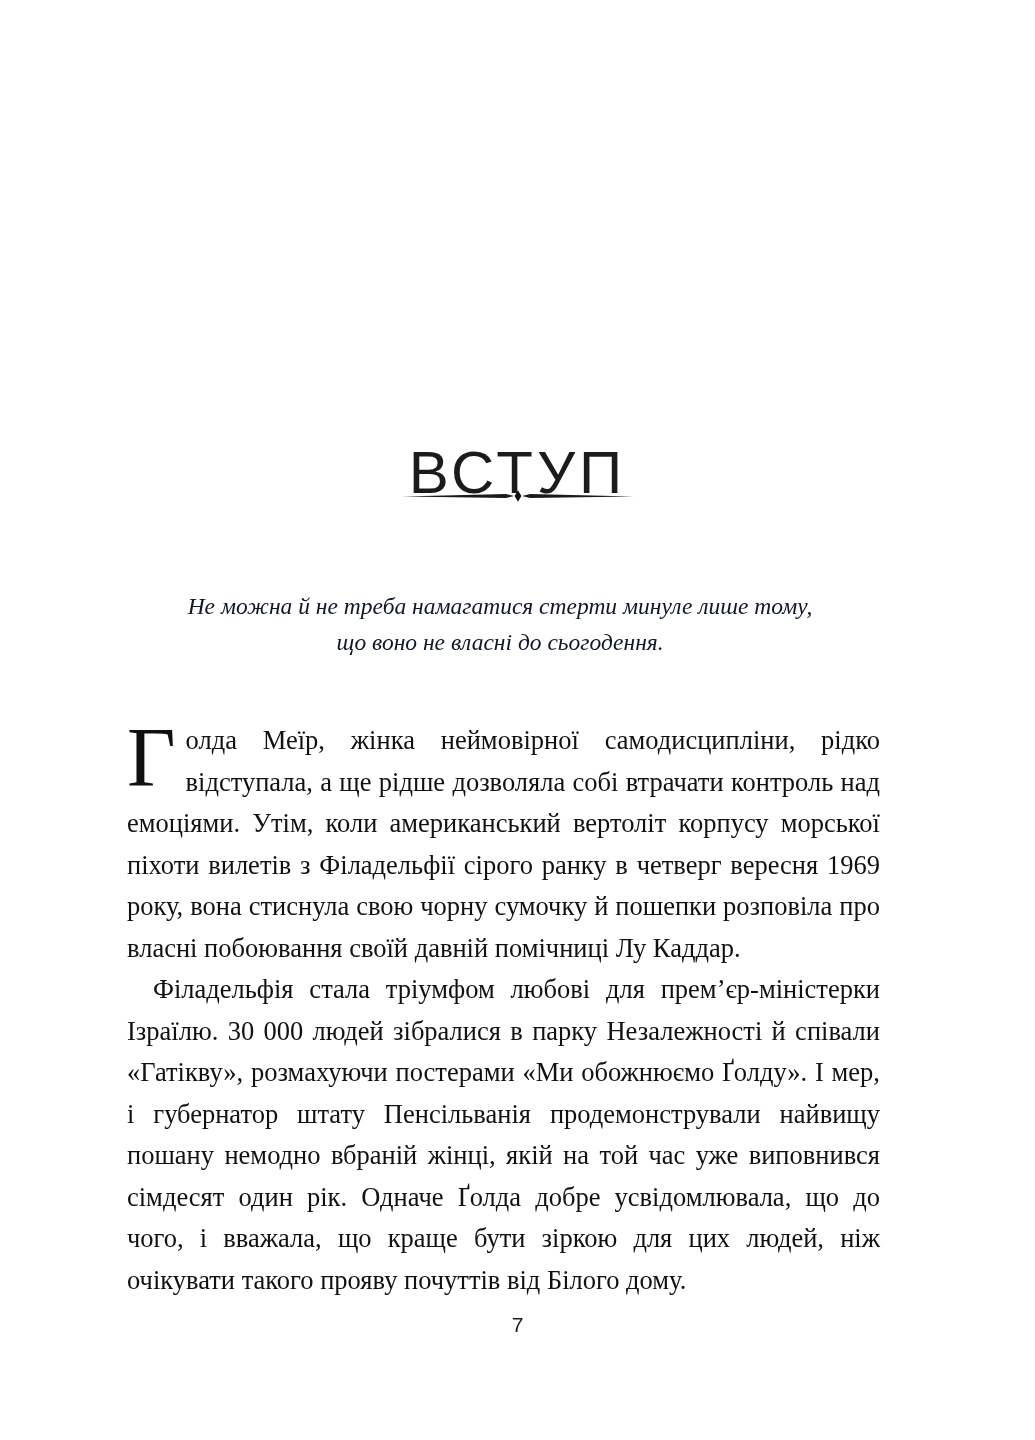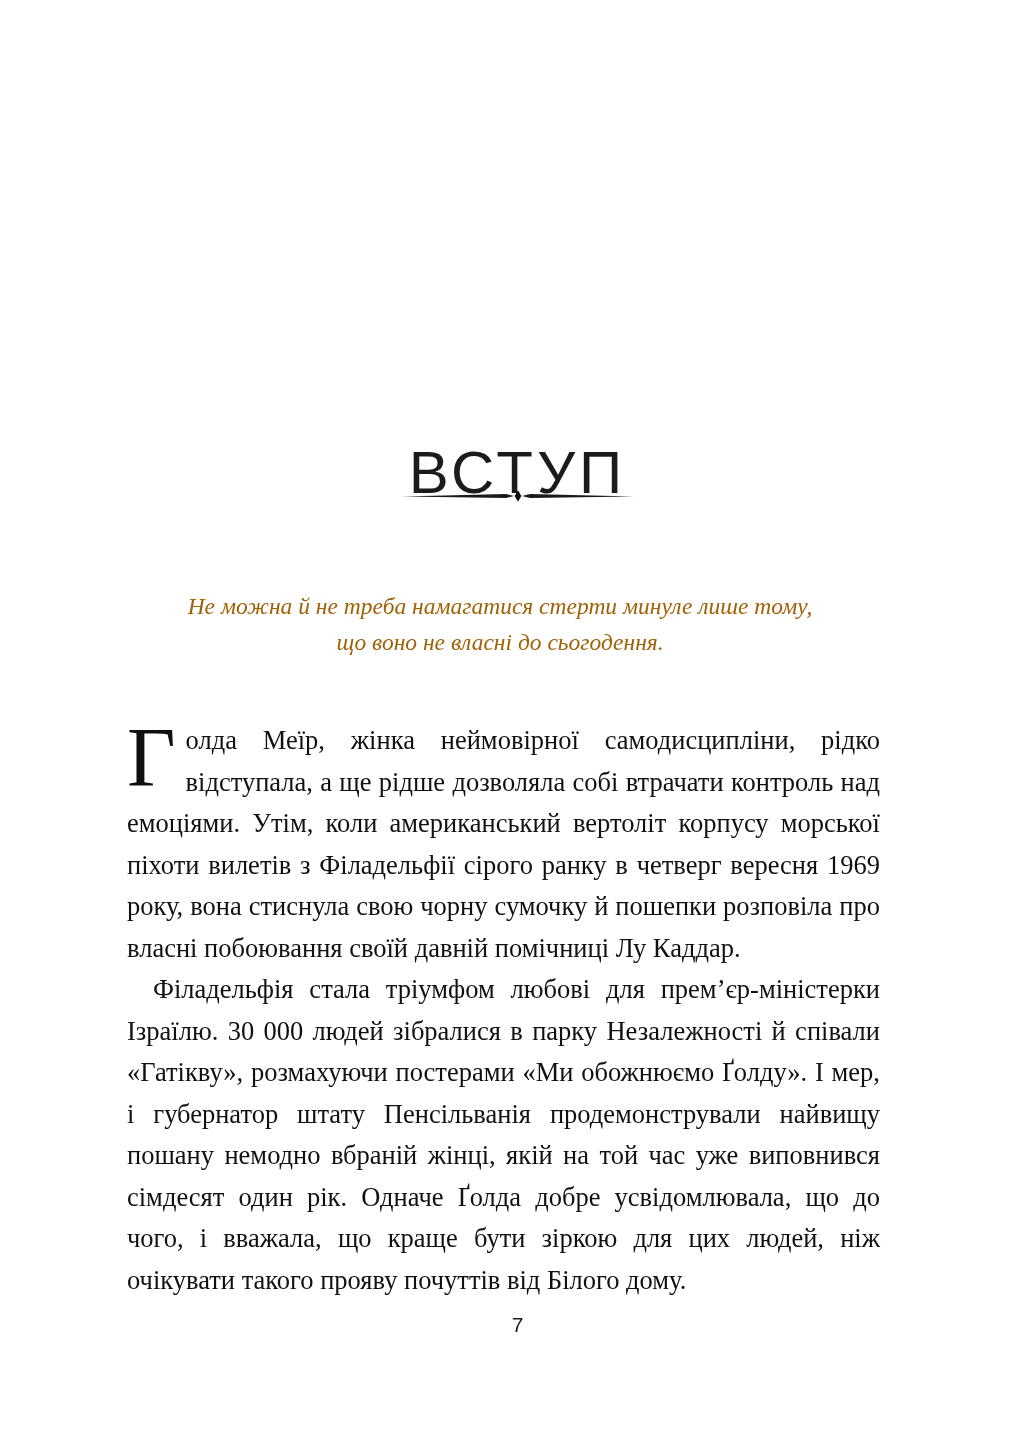--- a/index.html
+++ b/index.html
@@ -53,21 +53,21 @@
   .epigraph {
     position: absolute;
     top: 572px;
     left: 155px;
     width: 690px;
     text-align: center;
     font-family: "Liberation Serif", "DejaVu Serif", serif;
     font-style: italic;
     font-size: 23.5px;
     line-height: 36px;
-    color: #a16207;
+    color: #0f172a;
   }
   .epigraph .line { display: block; }
 
   
   .body-text {
     position: absolute;
     top: 704px;
     left: 127px;
     width: 753px;
     font-size: 26.5px;

